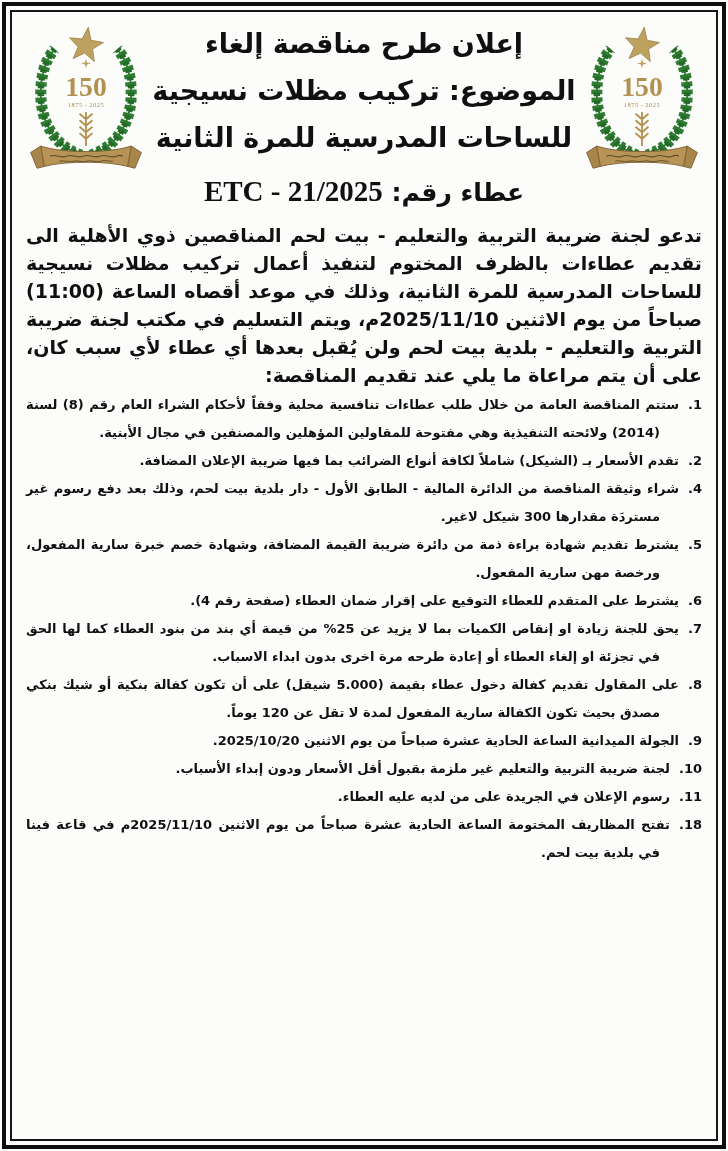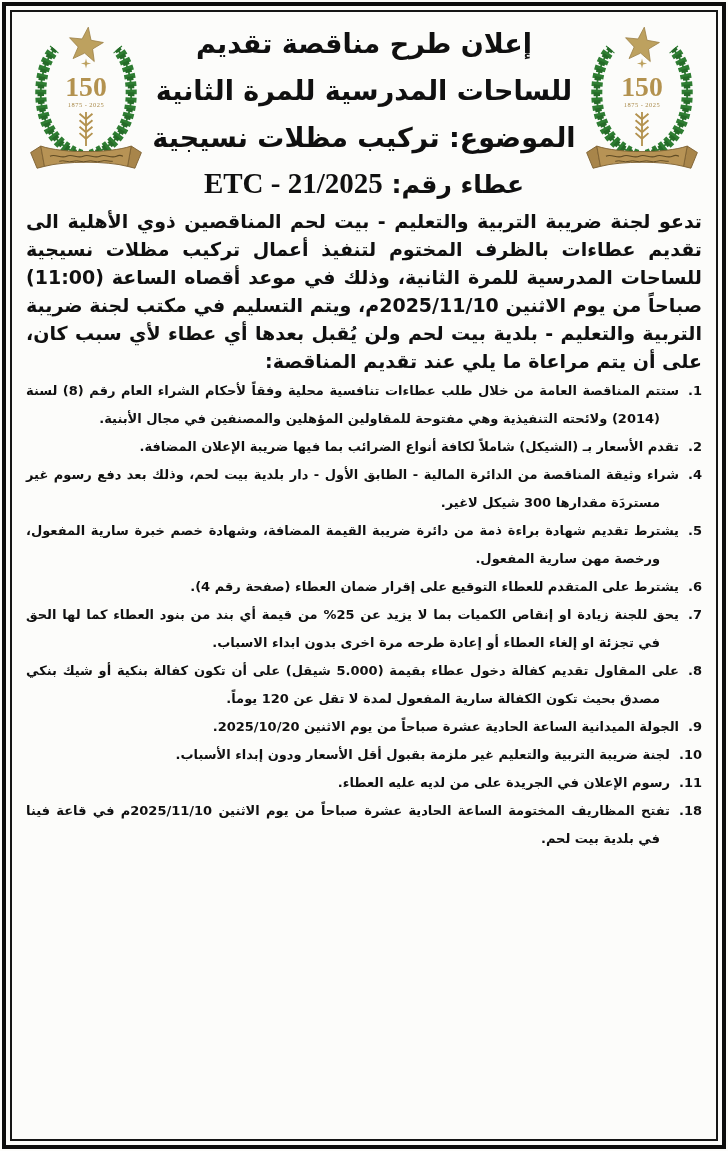--- a/index.html
+++ b/index.html
@@ -14,26 +14,26 @@
   .content {
     position:absolute; inset:12px; padding:2px 14px 4px 14px;
     color:#101010; direction:rtl; overflow:hidden;
   }
   
   .header { display:grid; grid-template-columns:120px 1fr 120px; direction:ltr; align-items:start; margin-top:2px; }
   .logo-box { width:120px; height:166px; }
   .logo-box svg { width:100%; height:100%; }
   .head-center { text-align:center; font-weight:bold; padding-top:4px; direction:rtl; }
   .h-line { font-size:27px; line-height:47px; white-space:nowrap; }
-  .tender-line { font-size:25px; line-height:44px; white-space:nowrap; }
+  .tender-line { font-size:25px; line-height:44px; white-space:nowrap;margin-top:8px; }
   .tender-value { font-family:"Liberation Serif", serif; font-size:29px; font-weight:bold; direction:ltr; unicode-bidi:embed; }
   
   .intro {
     font-size:19px; font-weight:bold; line-height:28px;
-    text-align:justify; 
+    text-align:justify; margin-top:6px;
   }
   .list { margin-top:2px; }
   .li {
     font-size:13px; font-weight:bold; line-height:28px;
     text-align:justify; padding-right:42px; text-indent:-42px;
   }
   .li .num { margin-left:9px; }
   .hidden-defs { position:absolute; width:0; height:0; overflow:hidden; }
 </style>
 </head>
@@ -90,23 +90,23 @@
 
   <div class="content">
 
     <div class="header">
       <div class="logo-box">
         <svg viewBox="0 0 130 166">
             <use href="#logo-150"></use>
           </svg>
       </div>
       <div class="head-center">
-        <div class="h-line">إعلان طرح مناقصة تقديم</div>
+        <div class="h-line">إعلان طرح مناقصة إلغاء</div>
+        <div class="h-line">الموضوع: تركيب مظلات نسيجية</div>
         <div class="h-line">للساحات المدرسية للمرة الثانية</div>
-        <div class="h-line">الموضوع: تركيب مظلات نسيجية</div>
         <div class="tender-line">
           <span>عطاء رقم:</span>
           <span class="tender-value">ETC - 21/2025</span>
         </div>
       </div>
       <div class="logo-box">
         <svg viewBox="0 0 130 166">
             <use href="#logo-150"></use>
           </svg>
       </div>

